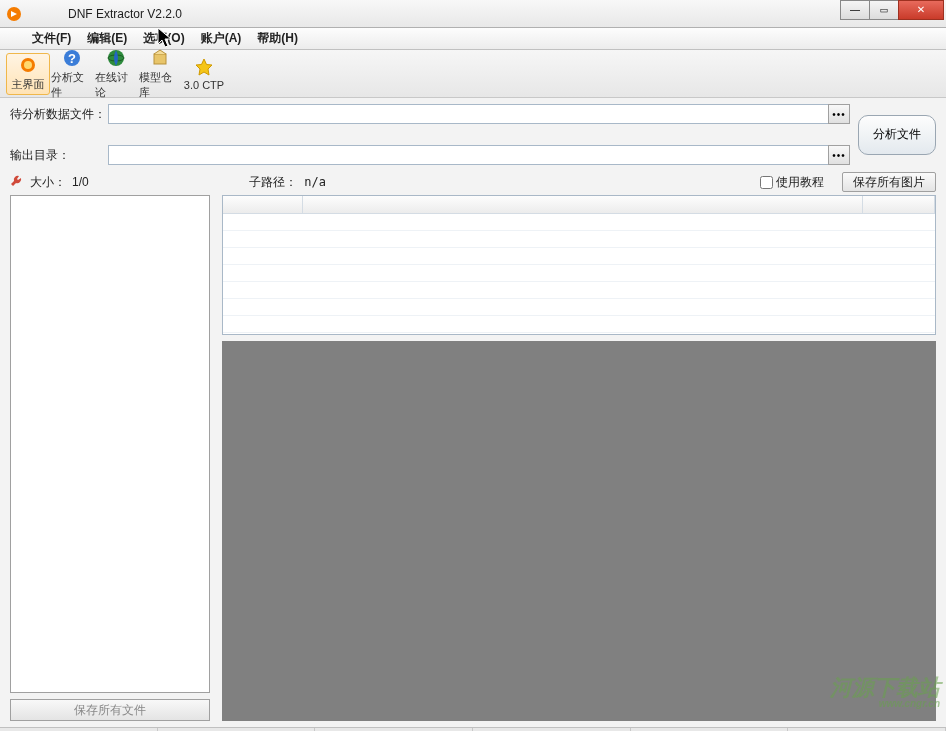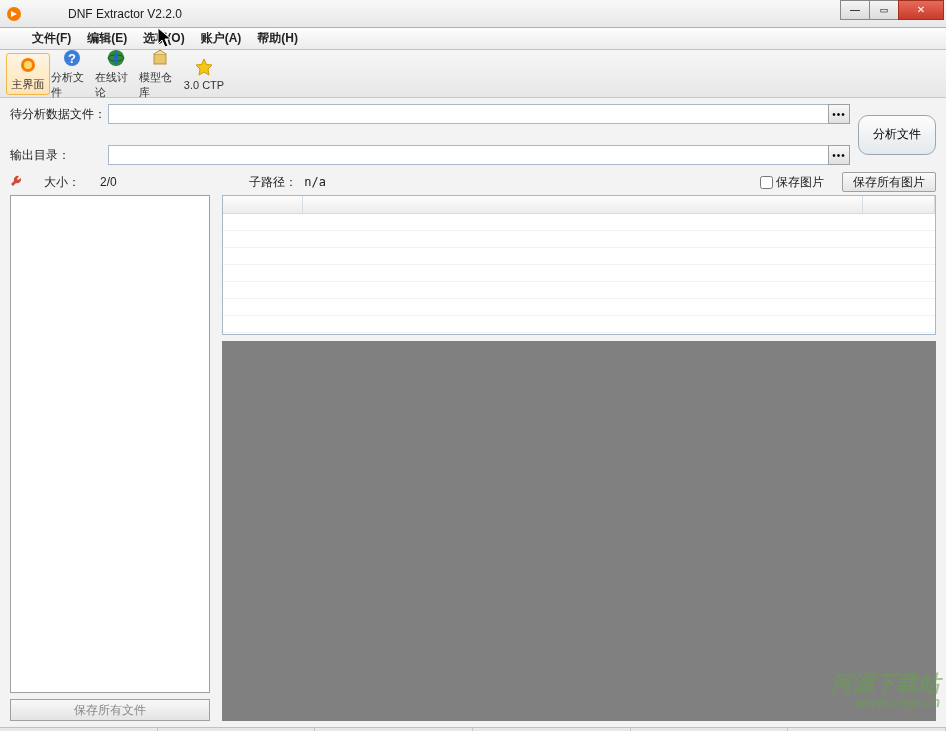--- a/index.html
+++ b/index.html
@@ -117,21 +117,21 @@
       display:flex; align-items:center; justify-content:center;
     }
     .info-row {
       height: 26px;
       padding: 0 10px;
       display: flex;
       align-items: center;
       background: #f3f3f3;
       color: #222;
     }
-    .info-left { width: 210px; display:flex; align-items:center; gap:20px; }
+    .info-left { width: 210px; display:flex; align-items:center; gap:6px; }
     .info-mid { flex:1; font-family: monospace; margin-left: 29px; }
     .checkbox-label { display:flex; align-items:center; gap:3px; margin-right: 18px; }
     .small-btn {
       height: 20px; padding: 0 10px;
       border: 1px solid #a0a0a0;
       border-radius: 2px;
       background: linear-gradient(to bottom,#fafafa,#e4e4e4);
       display:flex; align-items:center;
       font-size: 12px;
     }
@@ -209,21 +209,21 @@
       right: 6px; bottom: 22px;
       color: rgba(104,160,76,0.55);
       font-style: italic;
       font-size: 22px;
       font-weight: bold;
       pointer-events: none;
       text-align: right;
       line-height: 1;
       margin-top: 15px;
     }
-    .watermark .sub { font-size: 14px; }
+    .watermark .sub { font-size: 10px; }
   </style>
 </head>
 <body>
 
 <div class="titlebar">
   <span class="app-icon">
     <svg width="16" height="16">
         <circle cx="8" cy="8" r="7" fill="#f57c00"></circle>
         <path d="M5 5 L11 8 L5 11 Z" fill="#fff"></path>
       </svg>
@@ -315,29 +315,29 @@
 </div>
 
 <div class="info-row">
   <div class="info-left">
     <span>
       <svg width="14" height="14">
           <path d="M9 2 A4 4 0 0 0 4 7 L1 10 L3 12 L6 9 A4 4 0 0 0 11 4 L8 6 L7 5 Z" fill="#d04a3a"></path>
         </svg>
     </span>
     <span>大小：</span>
-    <span>2/0</span>
+    <span>1/0</span>
   </div>
   <div class="info-mid">
     <span>子路径：</span>
     <span>n/a</span>
   </div>
   <label class="checkbox-label">
     <input type="checkbox" style="">
-    <span>保存图片</span>
+    <span>使用教程</span>
   </label>
   <div class="small-btn">
     <span>保存所有图片</span>
   </div>
 </div>
 
 <div class="main-area">
   <div class="left-panel">
     <div class="left-list"></div>
     <div class="left-bottom-btn">

